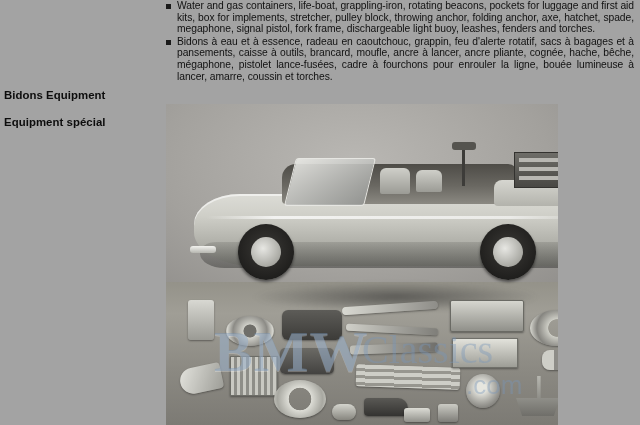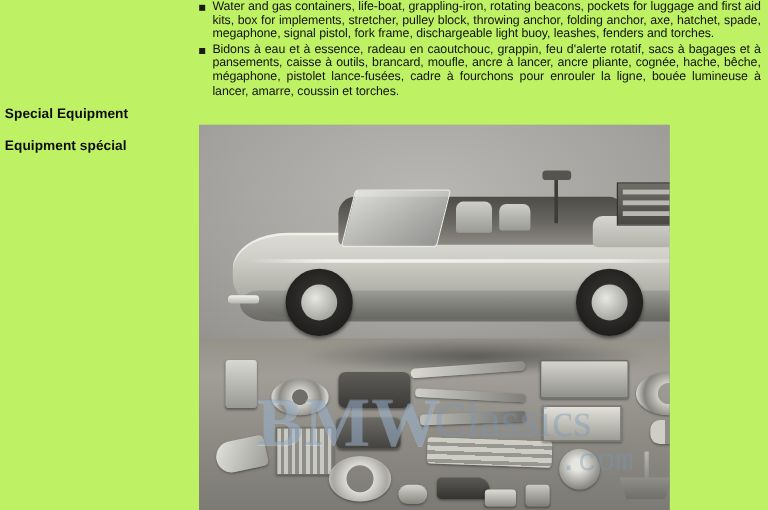--- a/index.html
+++ b/index.html
@@ -12,21 +12,21 @@
     background: #ffffff;
     font-family: "Liberation Sans", sans-serif;
     overflow: hidden;
     position: relative;
   }
   #page {
     position: absolute;
     left: 0; top: 0;
     width: 640px;
     height: 425px;
-    background: #bef264;
+    background: #a3a3a3;
   }
 
   
   .bullets {
     position: absolute;
     left: 166px;
     top: 0px;
     width: 468px;
   }
   .bullet-row {
@@ -355,21 +355,21 @@
     left: 196px;
     top: 222px;
     font-family: "Liberation Serif", serif;
     font-size: 40px;
     color: rgba(120,150,185,0.40);
   }
   .wm-line3 {
     position: absolute;
     left: 300px;
     top: 266px;
-    font-family: Liberation Mono, monospace;
+    font-family: Liberation Sans, sans-serif;
     font-size: 26px;
     color: rgba(120,150,185,0.40);
   }
 </style>
 </head>
 <body>
 
 <div id="page">
 
   <div class="bullets">
@@ -384,21 +384,21 @@
     <div class="bullet-row">
       <span class="bullet-mark">
           <i></i>
         </span>
       <span class="bullet-text">Bidons à eau et à essence, radeau en caoutchouc, grappin, feu d'alerte rotatif, sacs à bagages et à pansements, caisse à outils, brancard, moufle, ancre à lancer, ancre pliante, cognée, hache, bêche, mégaphone, pistolet lance-fusées, cadre à fourchons pour enrouler la ligne, bouée lumineuse à lancer, amarre, coussin et torches.</span>
     </div>
 
   </div>
 
   <div class="captions">
-    <div class="caption">Special Equipment</div>
+    <div class="caption">Bidons Equipment</div>
     <div class="caption">Equipment spécial</div>
   </div>
 
   <div id="photo">
     <div class="backdrop"></div>
     <div class="floor"></div>
     <div class="floor-shadow"></div>
 
     <div class="car">
       <div class="hull"></div>

